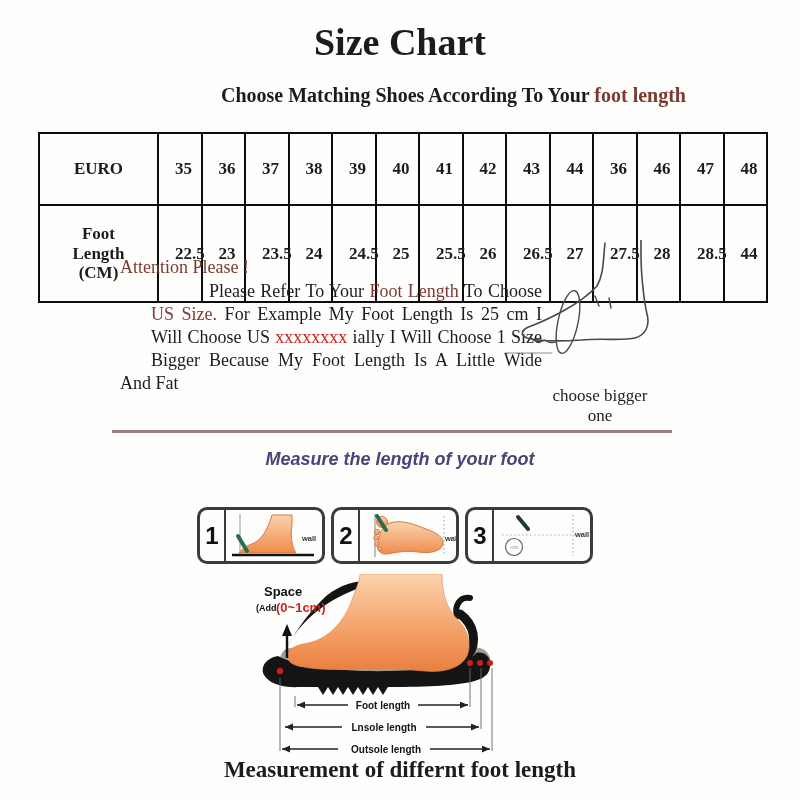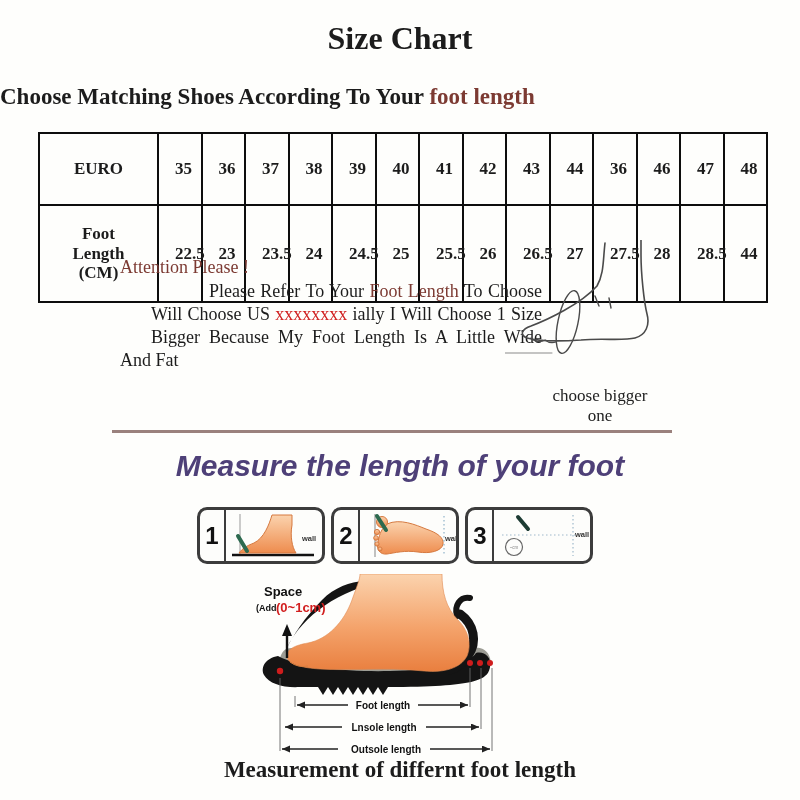--- a/index.html
+++ b/index.html
@@ -1,37 +1,37 @@
 <!DOCTYPE html>
 <html><head>
 <meta charset="utf-8">
 <style>
   html,body{margin:0;padding:0;}
   body{width:800px;height:800px;background:#fefefc;font-family:"Liberation Serif",serif;color:#1c1c1c;position:relative;overflow:hidden;}
   .canvas{position:absolute;inset:0;}
-  .title{position:absolute;top:20px;left:0;width:800px;text-align:center;font-size:32px;font-weight:bold;letter-spacing:0px;}
-  .subtitle{position:absolute;top:84px;left:0;width:686px;text-align:left;font-size:23px;font-weight:bold;}
+  .title{position:absolute;top:20px;left:0;width:800px;text-align:center;font-size:38px;font-weight:bold;letter-spacing:0px;}
+  .subtitle{position:absolute;top:84px;left:0;width:686px;text-align:right;font-size:20px;font-weight:bold;}
   .brown{color:#7c3a32;}
   .red{color:#d02020;}
   
   table.sizes{position:absolute;left:38px;top:132px;width:730px;border-collapse:collapse;table-layout:fixed;}
   table.sizes th,table.sizes td{border:2.5px solid #0d0d0d;text-align:center;font-weight:bold;font-size:17px;padding:16px;line-height:1.15;}
   table.sizes tr.r1 th, table.sizes tr.r1 td{height:38px;}
   table.sizes tr.r2 th, table.sizes tr.r2 td{height:63px;}
   table.sizes th{width:85px;}
   
   .attention{position:absolute;left:120px;top:256px;width:422px;font-size:18px;}
   .att-head{color:#7c3a32;margin-bottom:1px;line-height:23px;}
   .jl{text-align:justify;text-align-last:justify;line-height:23px;white-space:nowrap0;margin-left:31px;}
   .jl-last{text-align:left;line-height:23px;}
   .indent{display:inline-block;width:58px;}
   
   .sketch-caption{position:absolute;left:552px;top:386px;width:96px;text-align:center;font-size:17px;line-height:20px;color:#222;}
   .divider{position:absolute;left:112px;top:430px;width:560px;height:3px;background:#9a817d;}
-  .measure-head{position:absolute;top:449px;left:0;width:800px;text-align:center;font-family:"Liberation Sans",sans-serif;font-style:italic;font-weight:bold;font-size:30px;color:#4e4078;}
+  .measure-head{position:absolute;top:449px;left:0;width:800px;text-align:center;font-family:"Liberation Sans",sans-serif;font-style:italic;font-weight:bold;font-size:18px;color:#4e4078;}
   
   .steps{position:absolute;left:197px;top:507px;display:flex;gap:6px;}
   .panel{width:128px;height:57px;border:3px solid #3c3c3c;border-radius:10px;background:#fdfdfb;display:flex;box-sizing:border-box;}
   .panel .num{width:24px;border-right:2px solid #3c3c3c;display:flex;align-items:center;justify-content:center;font-family:"Liberation Sans",sans-serif;font-weight:bold;font-size:24px;color:#111;}
   .panel svg{flex:1;height:100%;}
   .footer-caption{position:absolute;top:757px;left:0;width:800px;text-align:center;font-size:23px;font-weight:bold;}
   svg text{font-family:"Liberation Sans",sans-serif;}
   .sketch{position:absolute;left:505px;top:240px;}
   .bigdiag{position:absolute;left:230px;top:574px;}
 </style>
@@ -79,20 +79,21 @@
       <td>28</td>
       <td>28.5</td>
       <td>44</td>
     </tr>
   </tbody>
     </table>
 
   <div class="attention">
     <div class="att-head">Attention Please !</div>
     <div class="jl"><span class="indent"></span><span>Please Refer To Your </span><span class="brown">Foot Length</span><span> To Choose</span></div>
+    <div class="jl"><span class="brown">US Size.</span><span> For Example My Foot Length Is 25 cm I</span></div>
     <div class="jl"><span>Will Choose US </span><span class="red">xxxxxxxx</span><span> ially I Will Choose 1 Size</span></div>
     <div class="jl">Bigger Because My Foot Length Is A Little Wide</div>
     <div class="jl-last">And Fat</div>
   </div>
 
   <svg class="sketch" width="200" height="130" viewBox="0 0 200 130">
     <g fill="none" stroke="#4a4a4a" stroke-width="1.6" stroke-linecap="round">
       <path d="M100,3 C98,20 99,34 92,46 C76,64 42,80 26,86 C17,89 14,95 22,98 C36,102 60,101 76,100 C98,98 118,101 130,98 C141,95 145,85 142,74 C139,62 136,34 136,15 L136,0"></path>
       <path d="M26,98 q5,5 12,3" stroke-width="1.2"></path>
       <path d="M40,100 q5,4 11,2" stroke-width="1.2"></path>

